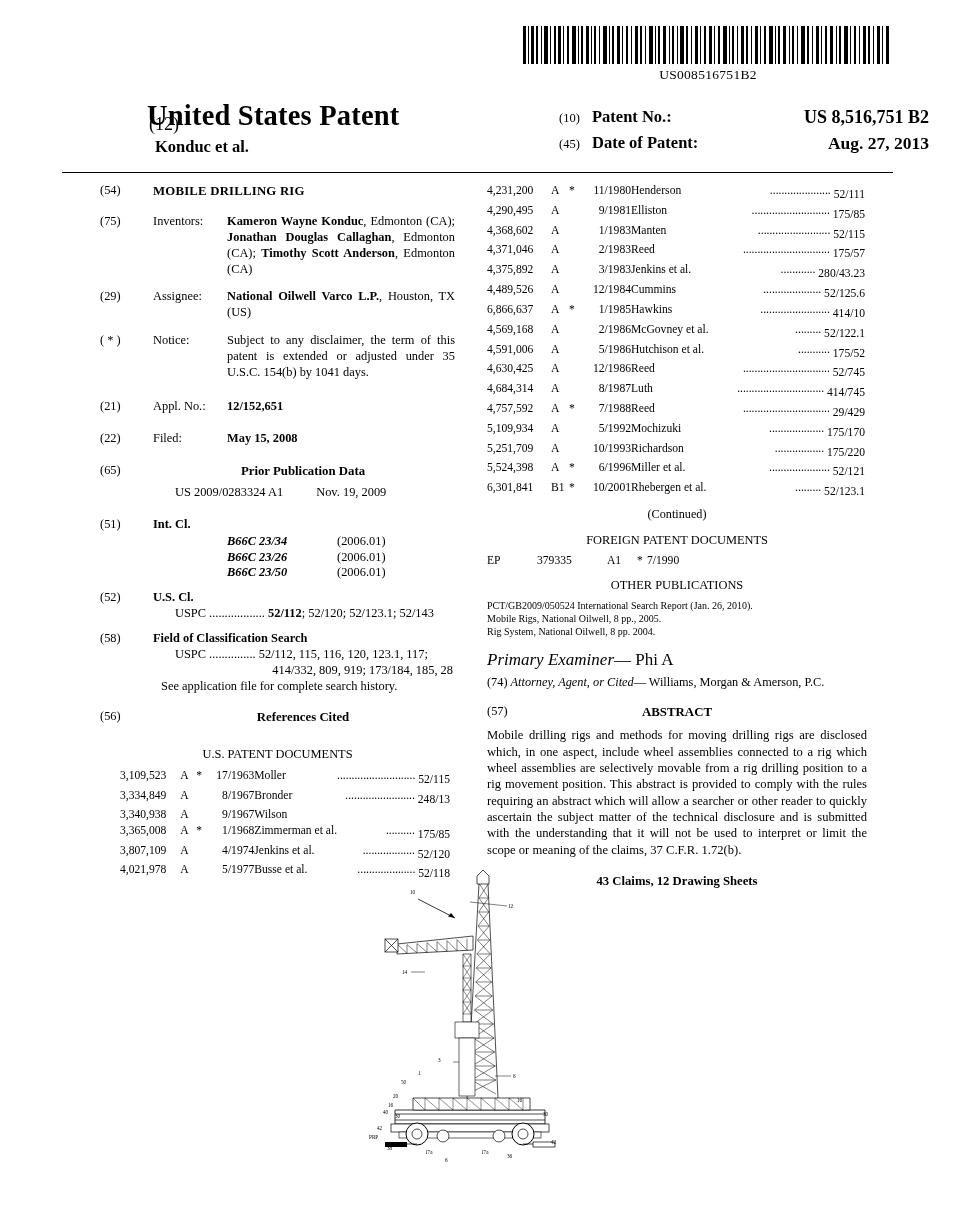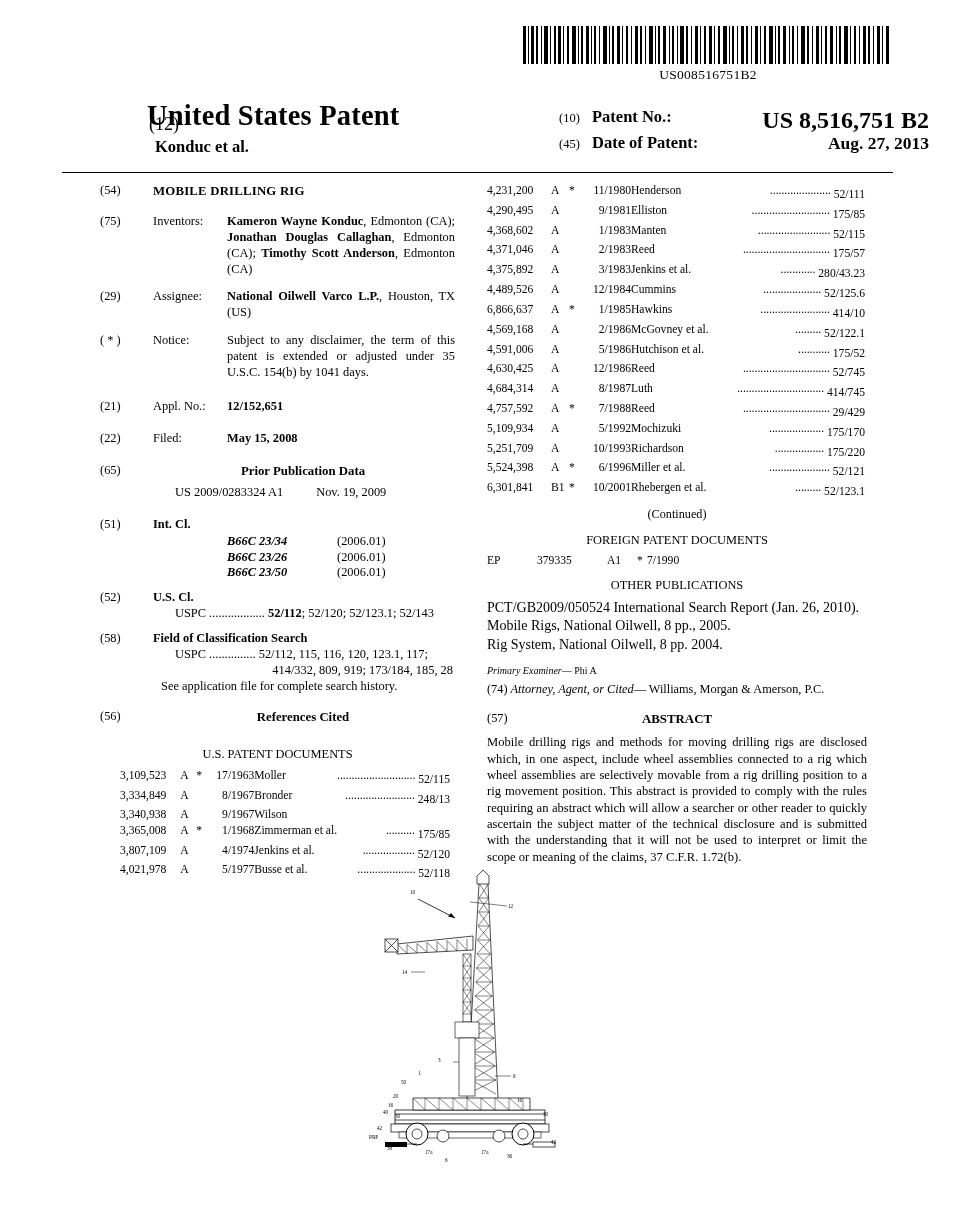--- a/index.html
+++ b/index.html
@@ -93,21 +93,21 @@
     position: absolute;
     left: 33px;
     top: 0px;
     font-size: 16.5px;
     font-weight: bold;
   }
   .pr-value {
     position: absolute;
     right: 0px;
     top: 0px;
-    font-size: 24px;
+    font-size: 18px;
     font-weight: bold;
     white-space: nowrap;
   }
   .pr-row.date .pr-value { font-size: 17.5px; }
 
   .hr-top {
     position: absolute;
     left: 62px;
     right: 62px;
     top: 172px;
@@ -215,28 +215,28 @@
   .continued {
     text-align: center;
     font-size: 12.2px;
     margin-top: 7px;
   }
 
   .fpd-row { font-size: 11.6px; }
   .fpd-row td { padding: 0; }
 
   .other-pub {
-    font-size: 14px;
+    font-size: 10px;
     line-height: 1.32;
     margin-top: 0;
   }
   .other-pub div { margin-bottom: 0px; }
 
   .examiner {
-    font-size: 10px;
+    font-size: 17px;
     margin-top: 11px;
   }
   .attorney {
     font-size: 12.3px;
     margin-top: 4px;
     text-align: justify;
   }
 
   .abstract-head {
     position: relative;
@@ -709,20 +709,21 @@
       <span class="ital">Attorney, Agent, or Cited</span><span>—</span> <span>Williams, Morgan &amp; Amerson, P.C.</span>
     </div>
 
     <div class="abstract-head">
       <span class="tag57">(57)</span>
       <span>ABSTRACT</span>
     </div>
 
     <div class="abstract-body">Mobile drilling rigs and methods for moving drilling rigs are disclosed which, in one aspect, include wheel assemblies connected to a rig which wheel assemblies are selectively movable from a rig drilling position to a rig movement position. This abstract is provided to comply with the rules requiring an abstract which will allow a searcher or other reader to quickly ascertain the subject matter of the technical disclosure and is submitted with the understanding that it will not be used to interpret or limit the scope or meaning of the claims, 37 C.F.R. 1.72(b).</div>
 
+    <div class="claims-line">43 Claims, 12 Drawing Sheets</div>
   </div>
 
   <div class="figure">
     <svg width="250" height="330" viewBox="0 0 250 330">
       <g stroke="#000" fill="none" stroke-width="0.7">
 
         <path d="M128 8 L122 14 L122 22 L134 22 L134 14 Z" fill="#fff"></path>
         <line x1="124" y1="22" x2="112" y2="236"></line>
         <line x1="133" y1="22" x2="143" y2="236"></line>
 

